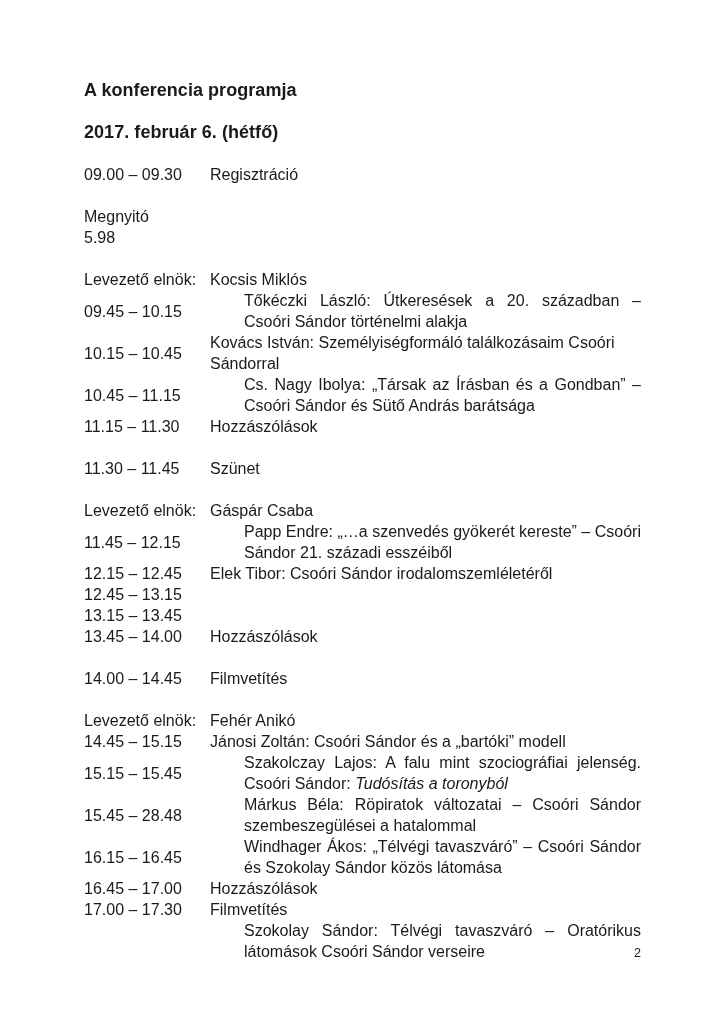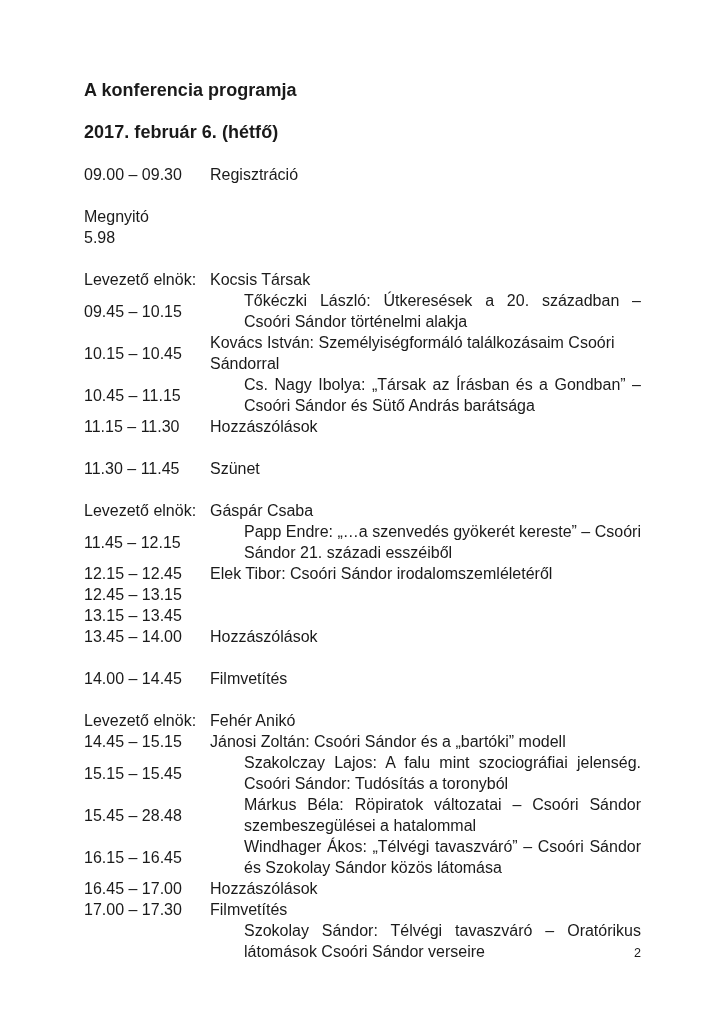--- a/index.html
+++ b/index.html
@@ -59,21 +59,21 @@
     hyphens: none;
   }
   
   .desc.justified-wrap {
     text-align-last: left;
     margin-left: 34px;
   }
   .desc.single {
     text-align: left;
   }
-  .italic { }
+  .italic { font-style: italic; }
 
   .page-number {
     position: absolute;
     right: 83px;
     top: 943px;
     font-size: 12.6px;
     line-height: 21px;
     text-align: right;
   }
 </style>
@@ -101,21 +101,21 @@
       <span class="desc single"></span>
     </div>
     <div class="row">
       <span class="time">5.98</span>
     </div>
 
     <div class="gap-21"></div>
 
     <div class="row">
       <span class="time">Levezető elnök:</span>
-      <span class="desc single">Kocsis Társak</span>
+      <span class="desc single">Kocsis Miklós</span>
     </div>
     <div class="row">
       <span class="time">09.45 – 10.15</span>
       <span class="desc justified-wrap">Tőkéczki László: Útkeresések a 20. században – Csoóri Sándor történelmi alakja</span>
     </div>
     <div class="row">
       <span class="time">10.15 – 10.45</span>
       <span class="desc single">Kovács István: Személyiségformáló találkozásaim Csoóri Sándorral</span>
     </div>
     <div class="row">

